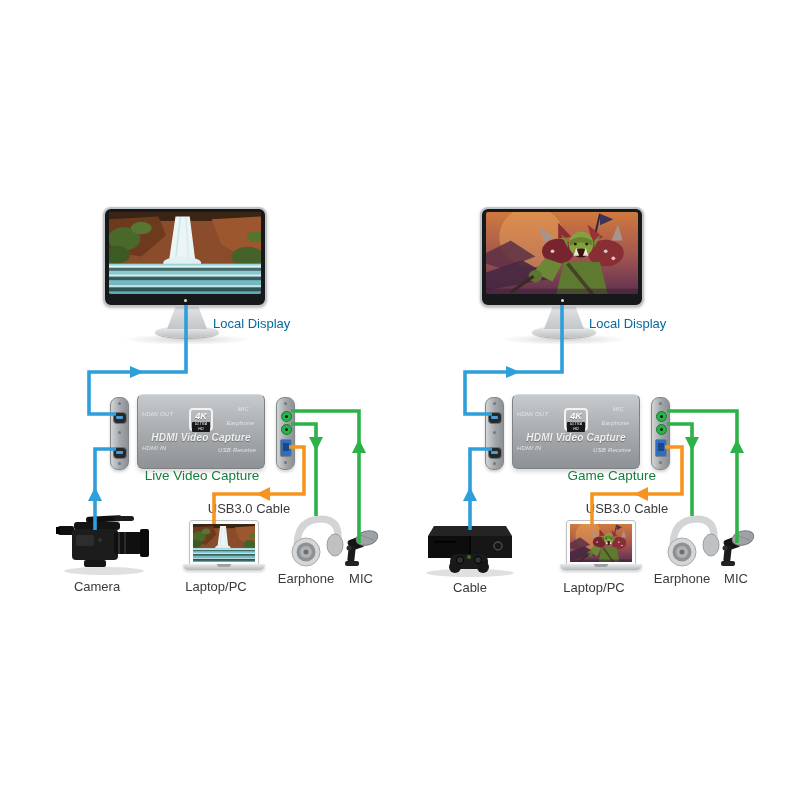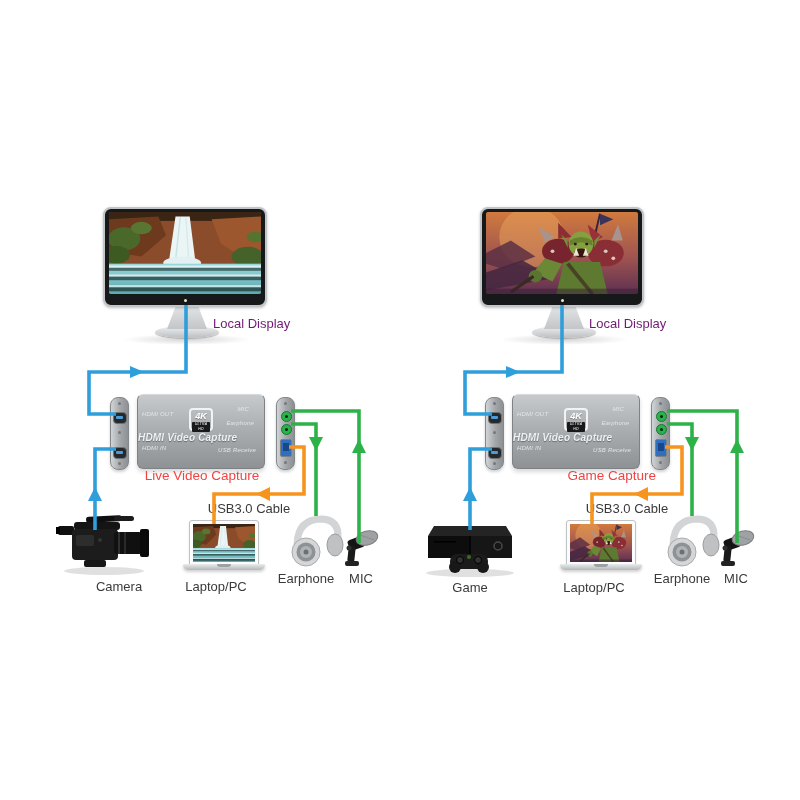--- a/index.html
+++ b/index.html
@@ -1,20 +1,20 @@
 <!DOCTYPE html>
 <html><head>
 <meta charset="utf-8">
 <style>
   html,body{margin:0;padding:0;background:#fff;}
   #canvas{position:relative;width:800px;height:800px;background:#ffffff;overflow:hidden;
           font-family:"Liberation Sans",sans-serif;}
   .lbl{position:absolute;font-size:13px;color:#3a3a3a;text-align:center;width:90px;}
-  .side-lbl{position:absolute;font-size:13px;color:#701a75;white-space:nowrap;}
-  .caption{position:absolute;font-size:13.5px;color:#ef4444;text-align:center;width:150px;}
+  .side-lbl{position:absolute;font-size:13px;color:#0369a1;white-space:nowrap;}
+  .caption{position:absolute;font-size:13.5px;color:#15803d;text-align:center;width:150px;}
   .cable-lbl{position:absolute;font-size:13px;color:#3a3a3a;text-align:center;width:120px;}
 
   
   .monitor{position:absolute;width:168px;height:140px;}
   .m-bezel{position:absolute;left:0;top:0;width:160px;height:96px;background:#16181a;
            border:2px solid #c2c5c8;border-radius:8px;box-shadow:0 1px 3px rgba(0,0,0,.25);}
   .m-screen{position:absolute;left:4px;top:3px;width:152px;height:82px;border-radius:2px;}
   .m-dot{position:absolute;left:50%;bottom:3px;width:3px;height:3px;margin-left:-1.5px;
          border-radius:50%;background:#efe9c8;}
   .m-neck{position:absolute;left:50%;top:99px;width:40px;height:23px;margin-left:-20px;
@@ -48,21 +48,21 @@
             background:linear-gradient(180deg,#c6cacc 0%,#abafb2 45%,#8e9295 100%);
             border:1px solid #7e8285;border-top-color:#d7dadc;
             box-shadow:0 3px 4px rgba(0,0,0,.15);}
   .face-label{position:absolute;font-size:6px;color:#e3e5e6;letter-spacing:.2px;white-space:nowrap;}
   .badge{position:absolute;left:50%;top:13px;width:20px;height:19px;margin-left:-12px;
          border:2px solid #f2f3f4;border-radius:4px;}
   .badge-top{font-size:9px;font-weight:bold;color:#fff;text-align:center;line-height:12px;
              text-shadow:0 1px 1px rgba(0,0,0,.3);}
   .badge-bar{margin:0 1px;background:#17191a;color:#fff;font-size:3.5px;line-height:5px;
              text-align:center;border-radius:1px;letter-spacing:.3px;overflow:hidden;}
-  .dev-title{position:absolute;left:0;top:37px;width:100%;text-align:left;font-size:10px;
+  .dev-title{position:absolute;left:0;top:37px;width:100%;text-align:center;font-size:10px;
              font-weight:bold;color:#eef0f1;text-shadow:0 1px 1px rgba(0,0,0,.35);letter-spacing:.2px;}
 
   
   .laptop{position:absolute;width:86px;height:52px;}
   .lt-screen{position:absolute;left:6px;top:0;width:62px;height:38px;background:#fbfcfc;
              border:1px solid #c0c3c5;border-radius:3px 3px 0 0;padding:3px;
              box-shadow:0 1px 2px rgba(0,0,0,.12);}
   .lt-screen svg{display:block;width:62px;height:38px;}
   .lt-base{position:absolute;left:0;top:44px;width:82px;height:6px;
            background:linear-gradient(180deg,#e9ebec,#b4b7b9);border-radius:2px 2px 8px 8px;
@@ -202,21 +202,21 @@
     <rect x="0" y="13" width="4" height="7" fill="#000"></rect>
     <rect x="16" y="15" width="46" height="31" rx="4" fill="#1c1c1c"></rect>
     <rect x="20" y="21" width="18" height="11" rx="2" fill="#2d2d2d"></rect>
     <circle cx="44" cy="26" r="2" fill="#333"></circle>
     <rect x="58" y="18" width="28" height="22" rx="3" fill="#101010"></rect>
     <rect x="62" y="18" width="2" height="22" fill="#303030"></rect>
     <rect x="68" y="18" width="2" height="22" fill="#2a2a2a"></rect>
     <rect x="84" y="15" width="9" height="28" rx="2" fill="#0a0a0a"></rect>
     <rect x="28" y="46" width="22" height="7" rx="2" fill="#151515"></rect>
   </svg>
-  <div class="lbl" style="left:74px;top:579px;">Camera</div>
+  <div class="lbl" style="left:52px;top:579px;">Camera</div>
 
   
   <div class="laptop" style="left:183px;top:520px;">
     <div class="lt-screen">
       <svg viewBox="0 0 160 92" preserveAspectRatio="none">
           <use href="#scene-waterfall"></use>
         </svg>
     </div>
     <div class="lt-base"></div>
   </div>
@@ -300,21 +300,21 @@
     <rect x="49" y="20" width="2" height="22" fill="#050505"></rect>
     <rect x="14" y="25" width="22" height="1.5" fill="#000"></rect>
     <circle cx="78" cy="30" r="4" fill="none" stroke="#4a4a4a" stroke-width="1.5"></circle>
     <rect x="30" y="38" width="38" height="15" rx="7" fill="#1b1b1b"></rect>
     <circle cx="35" cy="51" r="6" fill="#181818"></circle>
     <circle cx="63" cy="51" r="6" fill="#181818"></circle>
     <circle cx="40" cy="44" r="3.5" fill="#333" stroke="#000"></circle>
     <circle cx="58" cy="44" r="3.5" fill="#333" stroke="#000"></circle>
     <circle cx="49" cy="41" r="2" fill="#3f6b1f"></circle>
   </svg>
-  <div class="lbl" style="left:425px;top:580px;">Game</div>
+  <div class="lbl" style="left:425px;top:580px;">Cable</div>
 
   
   <div class="laptop" style="left:560px;top:520px;">
     <div class="lt-screen">
       <svg viewBox="0 0 160 92" preserveAspectRatio="none">
           <use href="#scene-orc"></use>
         </svg>
     </div>
     <div class="lt-base"></div>
   </div>

